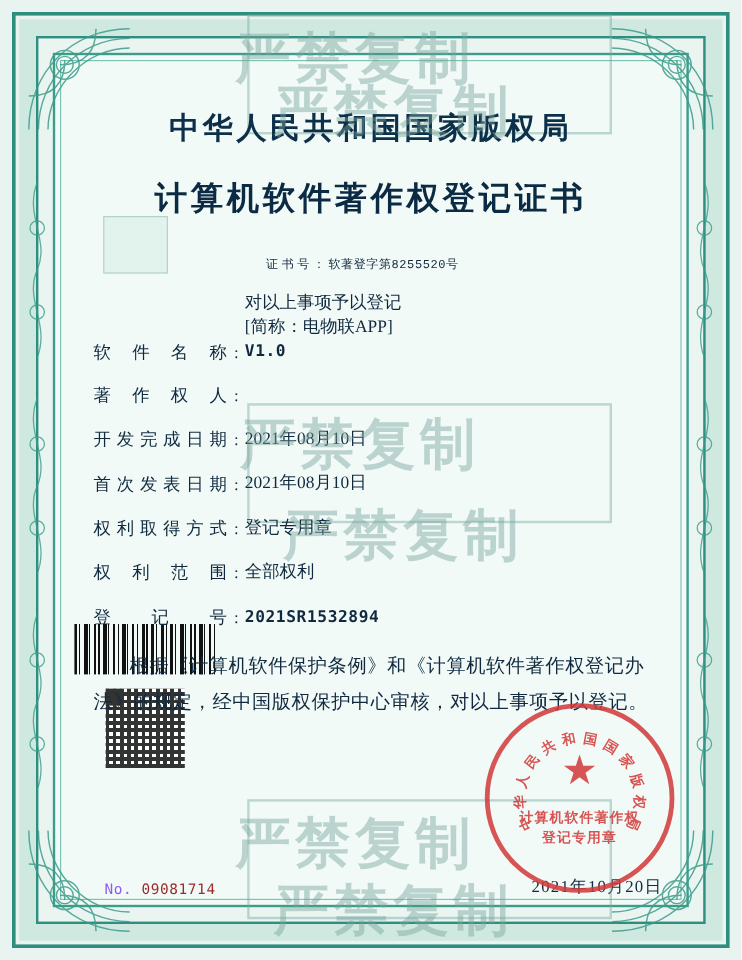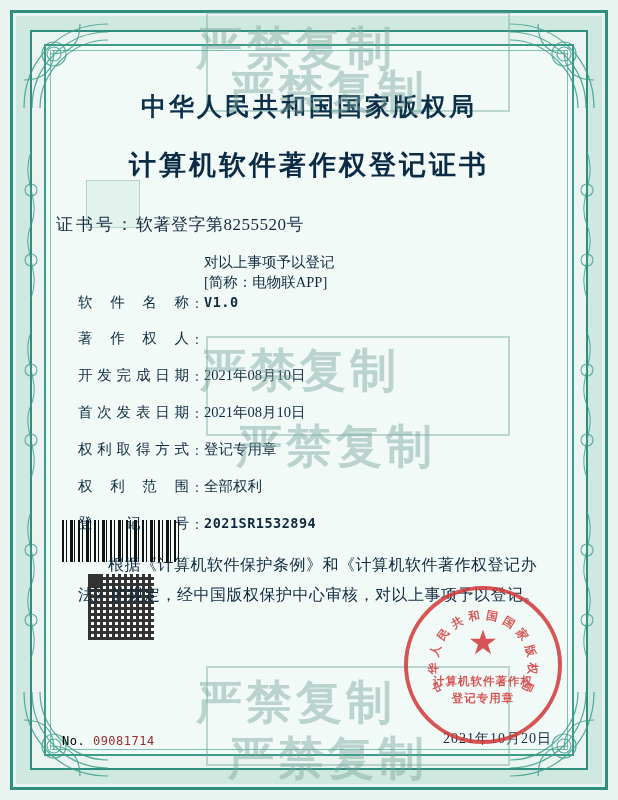--- a/index.html
+++ b/index.html
@@ -107,25 +107,26 @@
     font-size: 27px;
     letter-spacing: 3px;
     color: #0b2a44;
     margin-top: 24px;
     font-weight: 700;
     font-family: "DejaVu Serif", "Liberation Serif", serif;
   }
 
   .cert-no {
     margin-top: 30px;
-    text-align: left;
+    text-align: center;
     padding-right: 14px;
-    font-size: 17px;
+    font-size: 10px;
     color: #12293f;
     letter-spacing: .5px;
+    font-family: Liberation Mono, monospace;
   }
   .cert-no .label { letter-spacing: 3px; }
 
   .fields {
     margin-top: 16px;
     padding-left: 22px;
   }
   .field-row {
     display: flex;
     align-items: flex-end;
@@ -204,21 +205,21 @@
 
   .serial {
     position: absolute;
     left: 62px;
     bottom: 52px;
     font-size: 12px;
     color: #9b2b2b;
     font-family: "DejaVu Sans Mono", "Liberation Mono", monospace;
     letter-spacing: .5px;
   }
-  .serial .prefix { color: #000000; }
+  .serial .prefix { color: #8b5cf6; padding-left: 25px; }
 
   .issue-date {
     position: absolute;
     right: 66px;
     bottom: 52px;
     font-size: 14px;
     color: #12293f;
     letter-spacing: 1px;
   }
 

